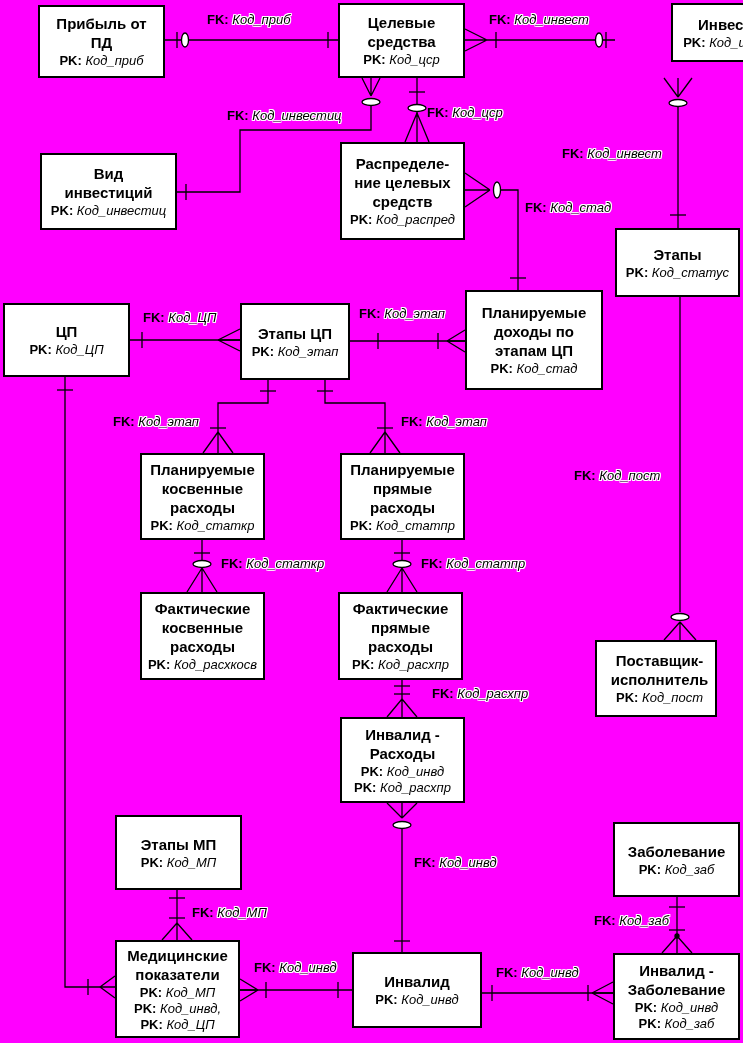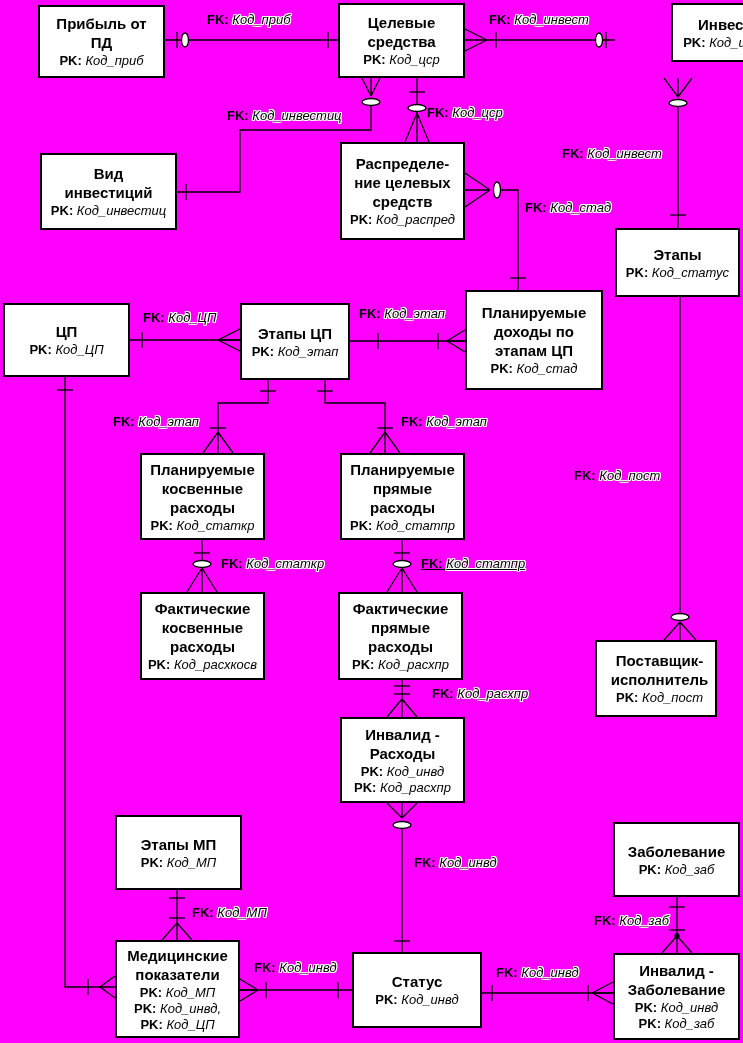--- a/index.html
+++ b/index.html
@@ -285,21 +285,21 @@
     </div>
     <div class="entity" style="left: 115px; top: 940px; width: 125px; height: 98px;">
       <div class="entity-title">Медицинские<br>показатели</div>
       <div class="entity-keys">
         <div class="key-row"><b>PK: </b><i>Код_МП</i></div>
         <div class="key-row"><b>PK: </b><i>Код_инвд,</i></div>
         <div class="key-row"><b>PK: </b><i>Код_ЦП</i></div>
       </div>
     </div>
     <div class="entity" style="left: 352px; top: 952px; width: 130px; height: 76px;">
-      <div class="entity-title">Статус</div>
+      <div class="entity-title">Инвалид</div>
       <div class="entity-keys">
         <div class="key-row"><b>PK: </b><i>Код_инвд</i></div>
       </div>
     </div>
     <div class="entity" style="left: 613px; top: 953px; width: 127px; height: 87px;">
       <div class="entity-title">Инвалид -<br>Заболевание</div>
       <div class="entity-keys">
         <div class="key-row"><b>PK: </b><i>Код_инвд</i></div>
         <div class="key-row"><b>PK: </b><i>Код_заб</i></div>
       </div>
@@ -308,21 +308,21 @@
     <div class="fk-label" style="left: 489px; top: 12px;"><b>FK: </b><i>Код_инвест</i></div>
     <div class="fk-label" style="left: 227px; top: 108px;"><b>FK: </b><i>Код_инвестиц</i></div>
     <div class="fk-label" style="left: 427px; top: 105px;"><b>FK: </b><i>Код_цср</i></div>
     <div class="fk-label" style="left: 562px; top: 146px;"><b>FK: </b><i>Код_инвест</i></div>
     <div class="fk-label" style="left: 525px; top: 200px;"><b>FK: </b><i>Код_стад</i></div>
     <div class="fk-label" style="left: 143px; top: 310px;"><b>FK: </b><i>Код_ЦП</i></div>
     <div class="fk-label" style="left: 359px; top: 306px;"><b>FK: </b><i>Код_этап</i></div>
     <div class="fk-label" style="left: 113px; top: 414px;"><b>FK: </b><i>Код_этап</i></div>
     <div class="fk-label" style="left: 401px; top: 414px;"><b>FK: </b><i>Код_этап</i></div>
     <div class="fk-label" style="left: 221px; top: 556px;"><b>FK: </b><i>Код_статкр</i></div>
-    <div class="fk-label" style="left: 421px; top: 556px; text-decoration: underline;"><b>FK: </b><i>Код_статпр</i></div>
+    <div class="fk-label" style="left: 421px; top: 556px;"><b>FK: </b><i>Код_статпр</i></div>
     <div class="fk-label" style="left: 574px; top: 468px;"><b>FK: </b><i>Код_пост</i></div>
     <div class="fk-label" style="left: 432px; top: 686px;"><b>FK: </b><i>Код_расхпр</i></div>
     <div class="fk-label" style="left: 414px; top: 855px;"><b>FK: </b><i>Код_инвд</i></div>
     <div class="fk-label" style="left: 192px; top: 905px;"><b>FK: </b><i>Код_МП</i></div>
     <div class="fk-label" style="left: 594px; top: 913px;"><b>FK: </b><i>Код_заб</i></div>
     <div class="fk-label" style="left: 254px; top: 960px;"><b>FK: </b><i>Код_инвд</i></div>
     <div class="fk-label" style="left: 496px; top: 965px;"><b>FK: </b><i>Код_инвд</i></div>
   </div>
 
 </body></html>

